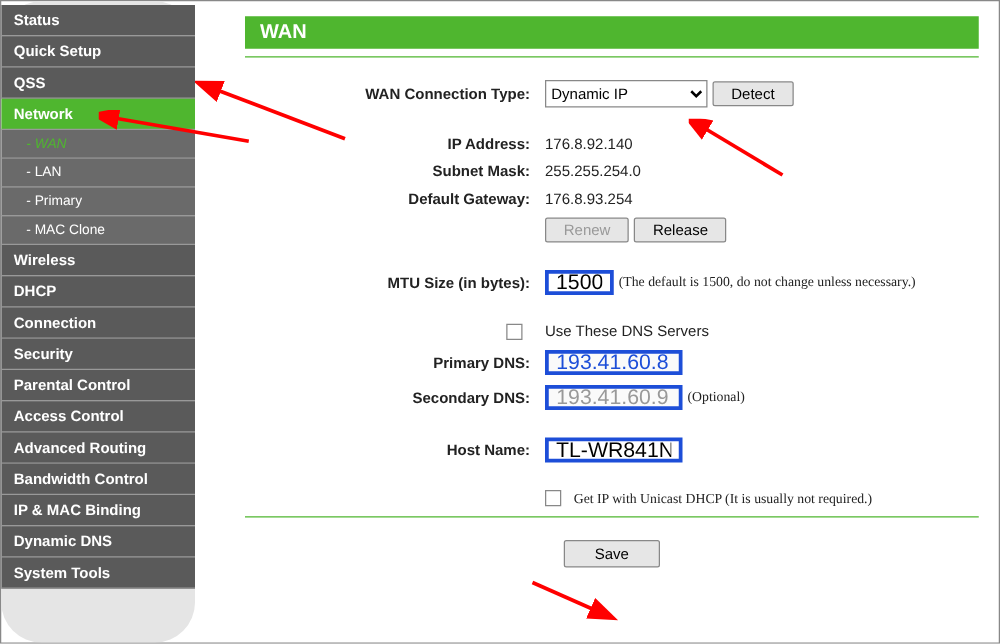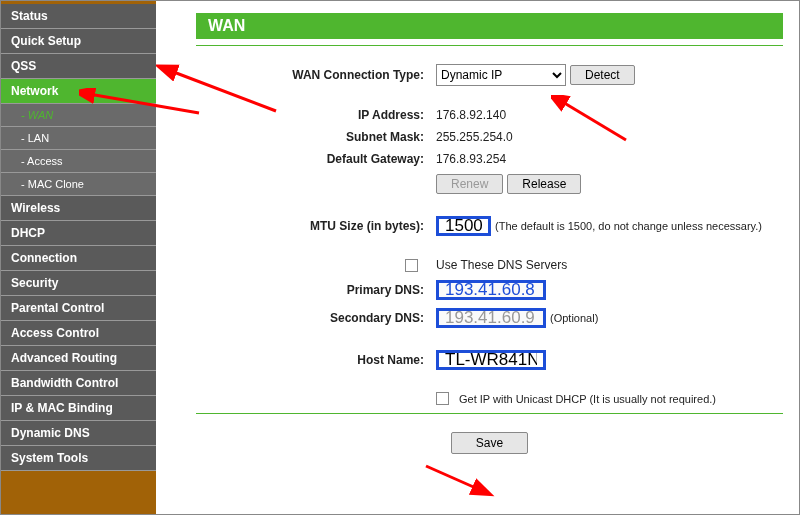--- a/index.html
+++ b/index.html
@@ -12,23 +12,24 @@
   .container {
     width: 800px;
     height: 515px;
     border: 1px solid #888;
     position: relative;
     display: flex;
     overflow: hidden;
   }
   .sidebar {
     width: 155px;
-    background: #a16207;
+    background: #e5e5e5;
     padding: 3px 0 0 0;
     flex-shrink: 0;
+    border-radius: 32px;
   }
   .nav-item {
     background: #5a5a5a;
     color: #fff;
     padding: 5px 10px;
     border-bottom: 1px solid #999;
     font-weight: bold;
     cursor: pointer;
     font-size: 12px;
   }
@@ -107,20 +108,21 @@
   }
   input.text {
     border: 3px solid #1d4ed8;
     height: 20px;
     padding: 2px 6px;
     font-size: 17px;
   }
   .note {
     font-size: 11px;
     color: #222;
+    font-family: Liberation Serif, serif;
   }
   .checkbox {
     width: 13px;
     height: 13px;
     border: 1px solid #888;
     background: #fff;
     display: inline-block;
     margin-right: 6px;
     vertical-align: middle;
   }
@@ -138,21 +140,21 @@
 
 <div class="container">
 
   <div class="sidebar" id="sidebar">
       <div class="nav-item">Status</div>
       <div class="nav-item">Quick Setup</div>
       <div class="nav-item">QSS</div>
       <div class="nav-item active">Network</div>
       <div class="nav-item sub active-sub">- WAN</div>
       <div class="nav-item sub">- LAN</div>
-      <div class="nav-item sub">- Access</div>
+      <div class="nav-item sub">- Primary</div>
       <div class="nav-item sub">- MAC Clone</div>
       <div class="nav-item">Wireless</div>
       <div class="nav-item">DHCP</div>
       <div class="nav-item">Connection</div>
       <div class="nav-item">Security</div>
       <div class="nav-item">Parental Control</div>
       <div class="nav-item">Access Control</div>
       <div class="nav-item">Advanced Routing</div>
       <div class="nav-item">Bandwidth Control</div>
       <div class="nav-item">IP &amp; MAC Binding</div>

